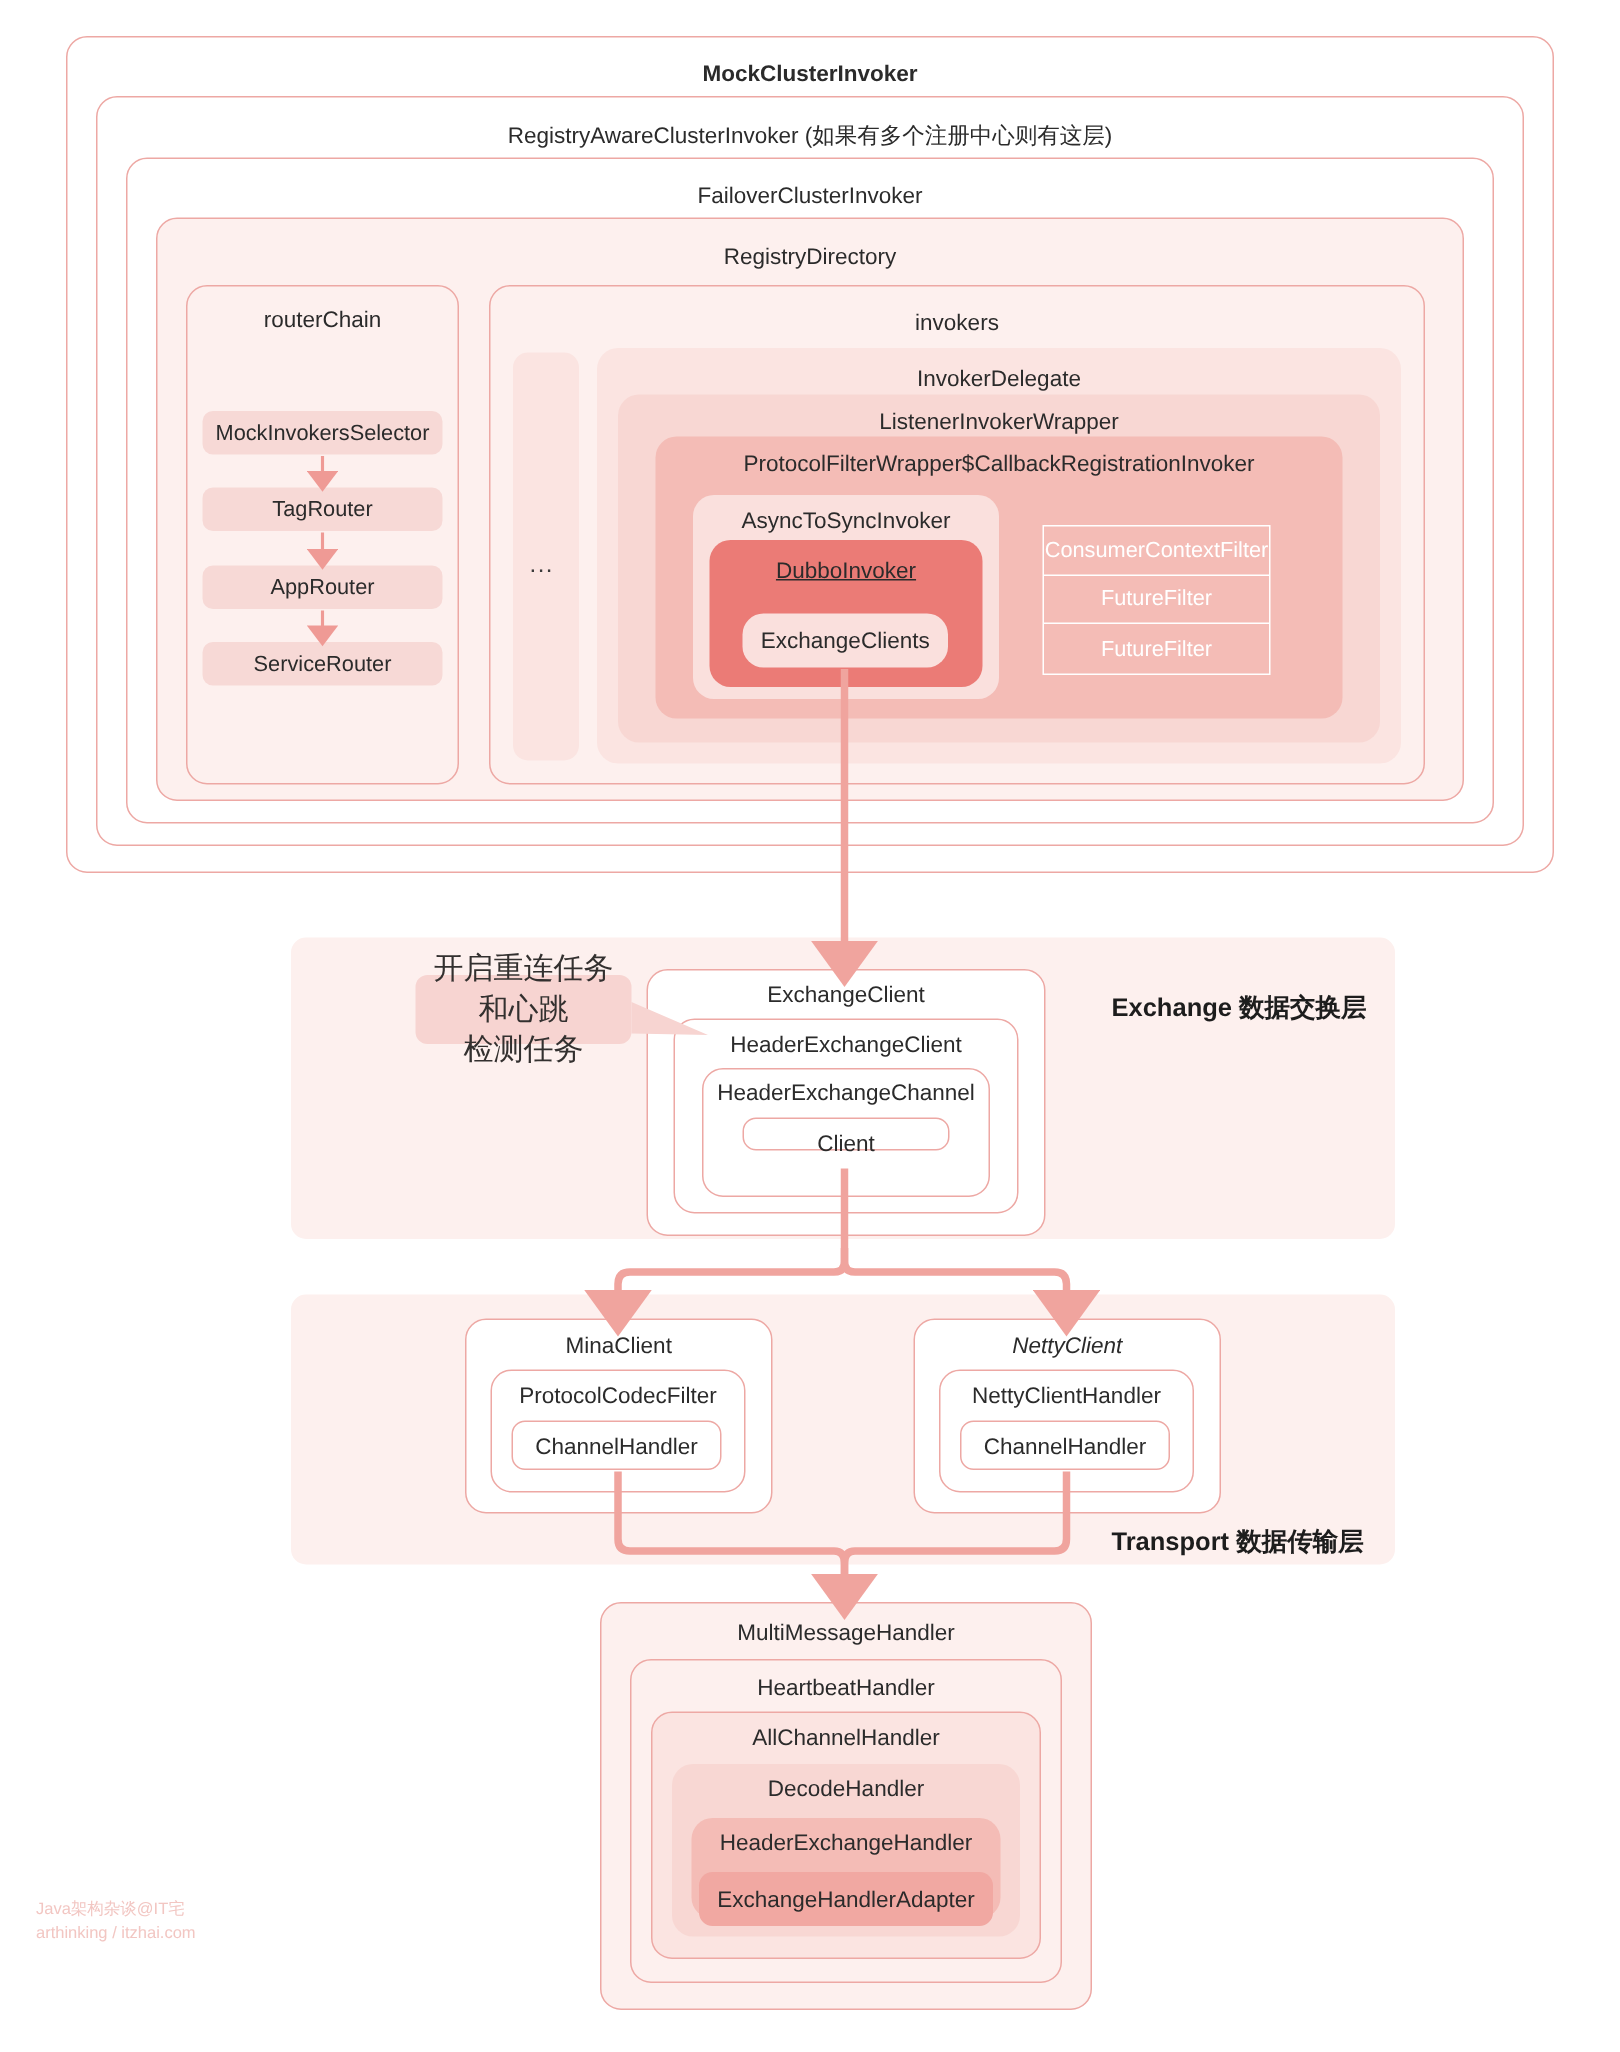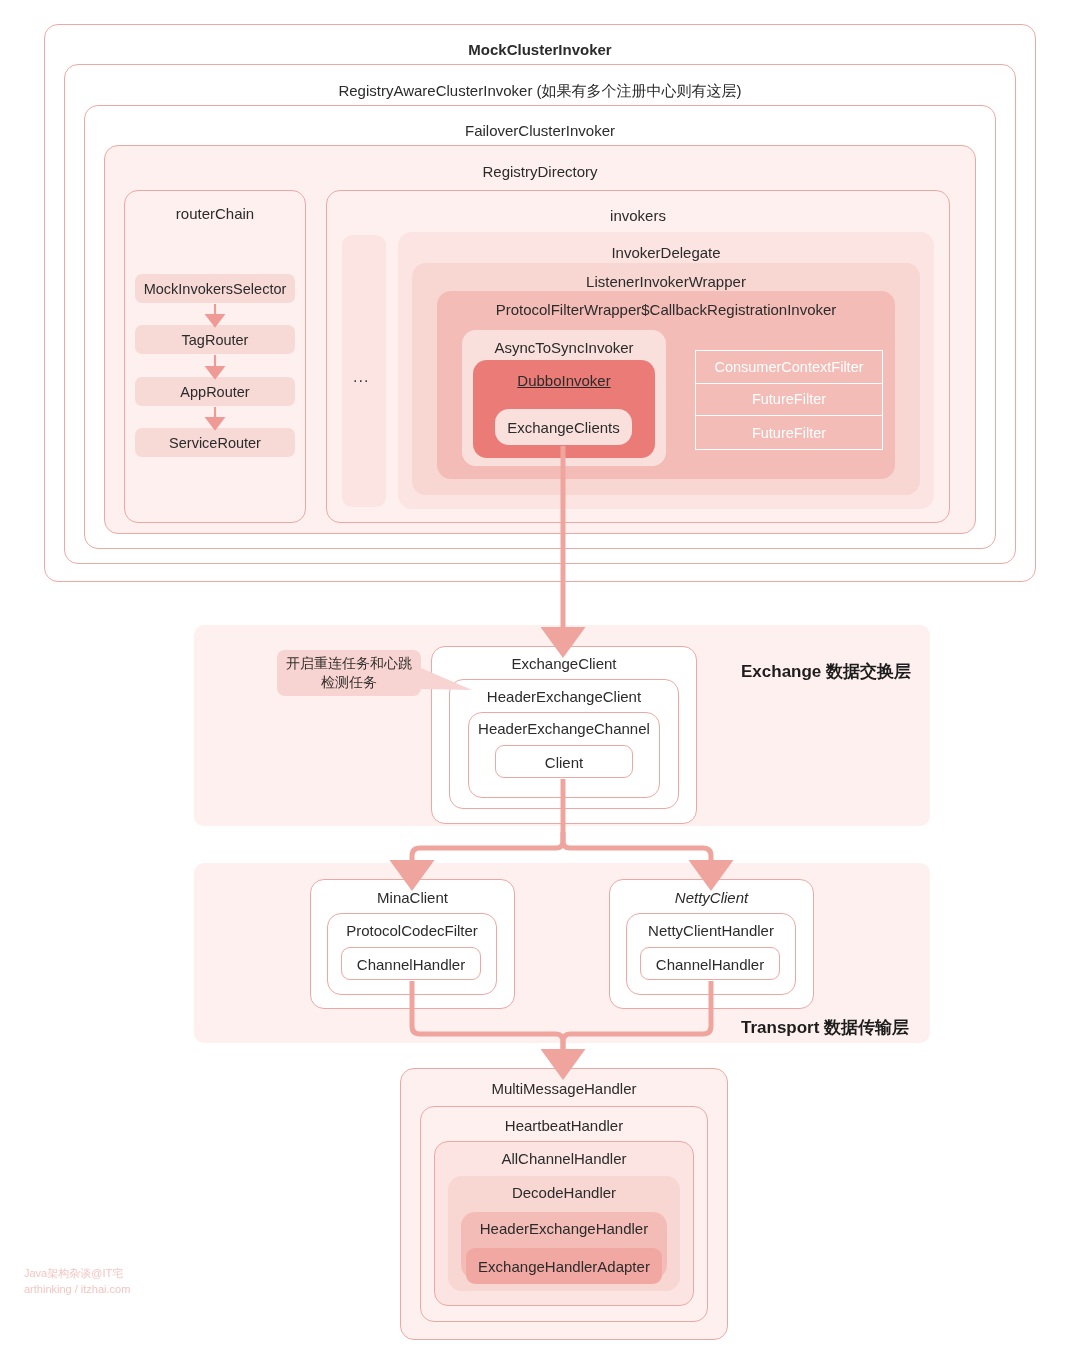--- a/index.html
+++ b/index.html
@@ -82,21 +82,21 @@
     white-space:nowrap;
   }
 
   
   .callout{
     position:absolute;
     box-sizing:border-box;
     background:#f7d4d1;
     border-radius:8px;
     color:#33302f;
-    font-size:14px;
+    font-size:20px;
     line-height:1.35;
     text-align:center;
     display:flex;align-items:center;justify-content:center;
     padding:4px 6px;
   }
 
   
   .dots{
     position:absolute;
     font-size:16px;letter-spacing:1px;
@@ -175,21 +175,21 @@
   </div>
 
   <div class="box f6 noborder" style="left:473px;top:360px;width:182px;height:98px;">
     <div class="cap white-txt" style="top:13px;text-decoration:underline;">DubboInvoker</div>
   </div>
 
   <div class="box f7 noborder" style="left:495px;top:409px;width:137px;height:36px;">
     <div class="cap" style="top:11px;">ExchangeClients</div>
   </div>
 
-  <div class="filterbox" style="left:695px;top:350px;width:188px;height:100px;">
+  <div class="filterbox" style="left:695px;top:350px;width:152px;height:100px;">
     <div class="fi">ConsumerContextFilter</div>
     <div class="fi">FutureFilter</div>
     <div class="fi">FutureFilter</div>
   </div>
 
   <div class="box f1 noborder" style="left:194px;top:625px;width:736px;height:201px;border-radius:10px;"></div>
 
   <div class="layer-title" style="left:741px;top:660px;">Exchange 数据交换层</div>
 
   <div class="callout" style="left:277px;top:650px;width:144px;height:46px;">
@@ -201,21 +201,21 @@
 
   <div class="box f0" style="left:431px;top:646px;width:266px;height:178px;">
     <div class="cap" style="top:9px;">ExchangeClient</div>
   </div>
   <div class="box f0" style="left:449px;top:679px;width:230px;height:130px;">
     <div class="cap" style="top:9px;">HeaderExchangeClient</div>
   </div>
   <div class="box f0" style="left:468px;top:712px;width:192px;height:86px;">
     <div class="cap" style="top:8px;">HeaderExchangeChannel</div>
   </div>
-  <div class="box f0" style="left:495px;top:745px;width:138px;height:33px;border-radius:9px;">
+  <div class="box f0" style="left:495px;top:745px;width:138px;height:22px;border-radius:9px;">
     <div class="cap" style="top:9px;">Client</div>
   </div>
 
   <div class="box f1 noborder" style="left:194px;top:863px;width:736px;height:180px;border-radius:10px;"></div>
 
   <div class="layer-title" style="left:741px;top:1016px;">Transport 数据传输层</div>
 
   <div class="box f0" style="left:310px;top:879px;width:205px;height:130px;">
     <div class="cap" style="top:10px;">MinaClient</div>
   </div>

